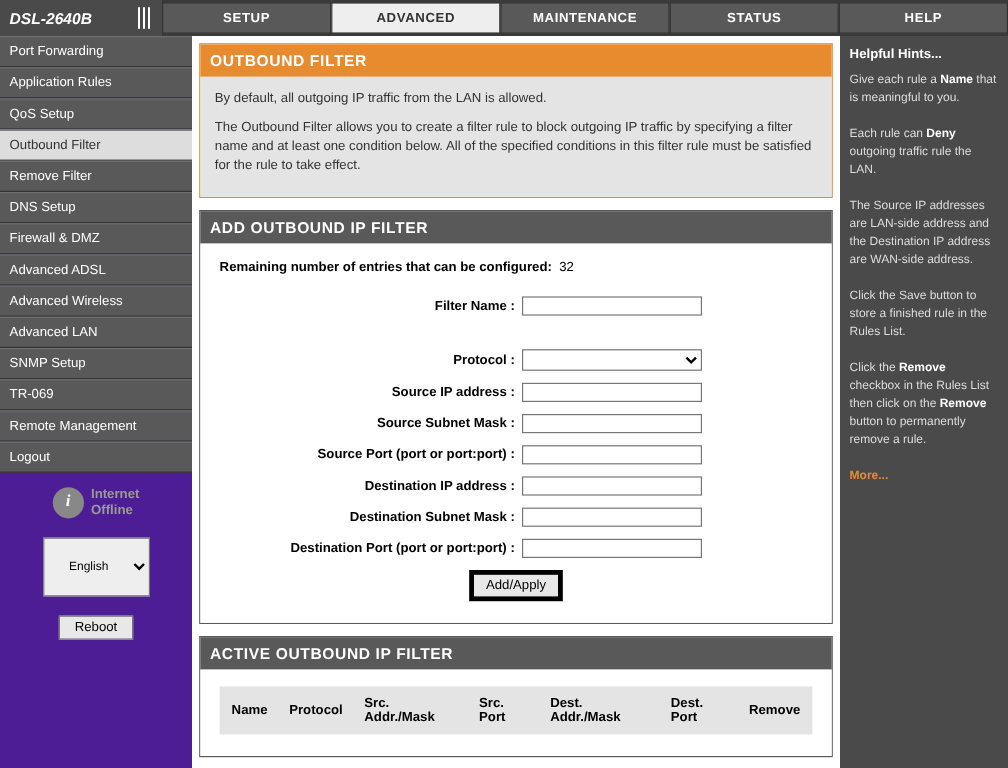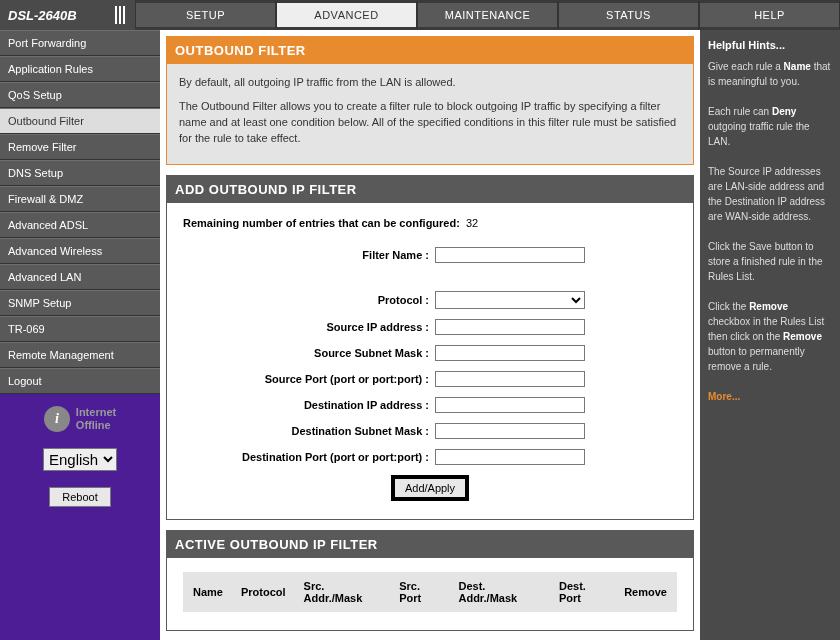--- a/index.html
+++ b/index.html
@@ -1,32 +1,32 @@
 <!DOCTYPE html>
 <html><head>
 <meta charset="utf-8">
 <style>
 * { margin:0; padding:0; box-sizing:border-box; }
 body { font-family:Verdana,Arial,sans-serif; font-size:11px; background:#fff; color:#000; width:840px; }
 .top { display:flex; background:#4a4a4a; height:30px; }
 .logo { width:135px; background:#4a4a4a; color:#fff; display:flex; align-items:center; padding-left:8px; font-weight:bold; font-style:italic; font-size:13px; position:relative; }
 .logo::after{content:"";position:absolute;right:6px;top:6px;width:14px;height:18px;background:linear-gradient(90deg,#fff 0 2px,transparent 2px 4px,#fff 4px 6px,transparent 6px 8px,#fff 8px 10px,transparent 10px);}
 .tabs { display:flex; flex:1; }
-.tab { flex:1; background:#595959; color:#fff; border-left:1px solid #333; border-right:1px solid #333; display:flex; align-items:center; justify-content:center; font-weight:normal; font-size:11px; cursor:pointer; letter-spacing:.5px; border-top:3px solid #3a3a3a; border-bottom:3px solid #3a3a3a;}
+.tab { flex:1; background:#595959; color:#fff; border-left:1px solid #333; border-right:1px solid #333; display:flex; align-items:center; justify-content:center; font-weight:bold; font-size:11px; cursor:pointer; letter-spacing:.5px; border-top:3px solid #3a3a3a; border-bottom:3px solid #3a3a3a;}
 .tab.active { background:#eee; color:#333; }
 .mainwrap { display:flex; min-height:610px; }
 .sidebar { width:160px; background:#4c1d95; display:flex; flex-direction:column; }
 .side-item { background:#595959; color:#fff; border-top:1px solid #6e6e6e; border-bottom:1px solid #333; padding:6px 8px; cursor:pointer; font-size:11px; }
 .side-item.active { background:#ddd; color:#333; }
 .side-extra{padding:12px 0; text-align:center; color:#9a9a9a;}
 .int-stat{display:flex;align-items:center;justify-content:center;gap:6px;margin-bottom:16px;}
 .int-icon{width:26px;height:26px;border-radius:50%;background:#888;display:flex;align-items:center;justify-content:center;color:#fff;font-weight:bold;font-style:italic;font-size:14px;font-family:serif;}
 .int-text{font-weight:bold;line-height:13px;text-align:left;}
 .lang-sel{margin-bottom:16px;}
-select.lang{font-size:15px;background:#eee;border:1px solid #777;padding:1px;}
+select.lang{font-size:10px;background:#eee;border:1px solid #777;padding:17px;}
 button.reboot{font-size:11px;padding:3px 12px;background:#e8e8e8;border:1px solid #777;cursor:pointer;}
 .content{flex:1;background:#fff;padding:6px;}
 .rcol{width:140px;background:#4a4a4a;color:#ddd;padding:8px;font-size:10px;line-height:15px;}
 .rcol b{color:#fff;}
 .rcol .hh{font-weight:bold;color:#fff;margin-bottom:6px;font-size:11px;}
 .rcol .more{color:#e88b2f;font-weight:bold;cursor:pointer;}
 .panel-or{border:1px solid #e88b2f;margin-bottom:10px;}
 .panel-or .phead{background:#e88b2f;color:#fff;font-weight:bold;padding:6px 8px;font-size:13px;letter-spacing:.5px;}
 .panel-or .pbody{background:#e4e4e4;color:#333;padding:10px 12px;font-size:11px;line-height:16px;}
 .panel-or .pbody p{margin-bottom:8px;}

